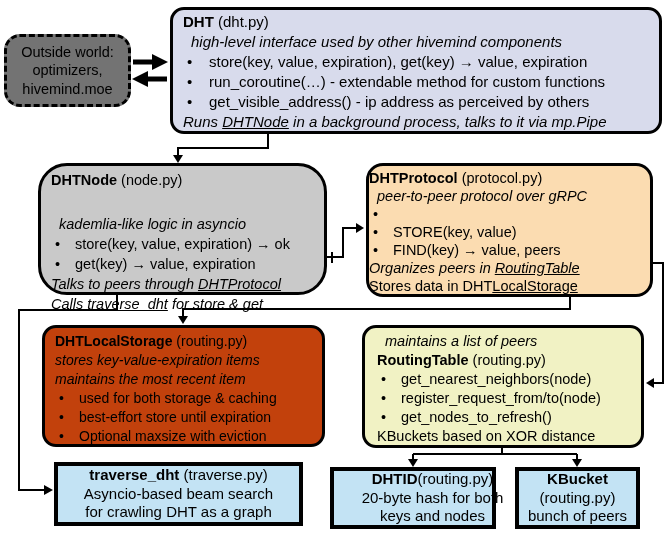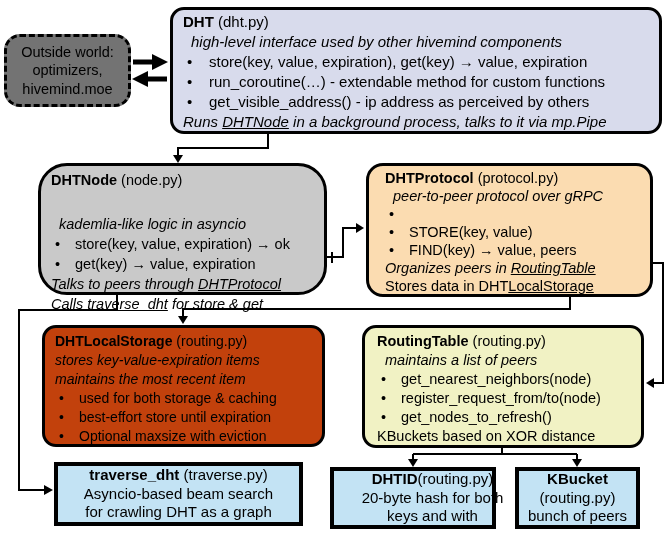--- a/index.html
+++ b/index.html
@@ -27,21 +27,21 @@
   .dht { left:170px; top:7px; width:492px; height:127px; background:#d8dbec;
          border-radius:14px; padding:2px 8px 0 10px; font-size:15px; line-height:20px; }
   .dht .sub { padding-left:8px; }
   .dht .dot { flex-basis:26px; }
   
   .node { left:38px; top:163px; width:289px; height:132px; background:#c9c9c9;
           border-radius:29px; padding:4px 6px 0 10px; font-size:14.5px; line-height:20px; }
   .node .sub { padding-left:8px;margin-top:24px; }
   
   .protocol { left:366px; top:163px; width:287px; height:134px; background:#fbdcb1;
-              border-radius:17px; padding:3px 6px 0 16px; font-size:14.5px; line-height:18px; }
+              border-radius:17px; padding:3px 6px 0 0; font-size:14.5px; line-height:18px; }
   .protocol .sub { padding-left:8px; }
   
   .storage { left:42px; top:325px; width:283px; height:122px; background:#c2410c;
              border-radius:14px; padding:4px 6px 0 10px; font-size:14px; line-height:19px; }
   
   .routing { left:362px; top:325px; width:282px; height:123px; background:#f1f2c4;
              border-radius:14px; padding:4px 6px 0 12px; font-size:14.5px; line-height:19px; }
   .routing .sub { padding-left:8px; }
   
   .leaf { background:#c3e3f4; border-width:4px; border-radius:0;
@@ -171,22 +171,22 @@
         <span class="dot">•</span>
         <span>best-effort store until expiration</span>
       </div>
     <div class="row">
         <span class="dot">•</span>
         <span>Optional maxsize with eviction</span>
       </div>
   </div>
 
   <div class="box rounded routing">
+    <div class="line it sub">maintains a list of peers</div>
     <div class="line"><span class="b">RoutingTable</span><span> (routing.py)</span></div>
-    <div class="line it sub">maintains a list of peers</div>
     <div class="row">
         <span class="dot">•</span>
         <span>get_nearest_neighbors(node)</span>
       </div>
     <div class="row">
         <span class="dot">•</span>
         <span>register_request_from/to(node)</span>
       </div>
     <div class="row">
         <span class="dot">•</span>
@@ -197,21 +197,21 @@
 
   <div class="box leaf traverse">
     <div class="line"><span class="b">traverse_dht</span><span> (traverse.py)</span></div>
     <div class="line">Asyncio-based beam search</div>
     <div class="line">for crawling DHT as a graph</div>
   </div>
 
   <div class="box leaf dhtid">
     <div class="line"><span class="b">DHTID</span><span>(routing.py)</span></div>
     <div class="line">20-byte hash for both</div>
-    <div class="line">keys and with</div>
+    <div class="line">keys and nodes</div>
   </div>
 
   <div class="box leaf kbucket">
     <div class="line b">KBucket</div>
     <div class="line">(routing.py)</div>
     <div class="line">bunch of peers</div>
   </div>
 
 </div>
 

